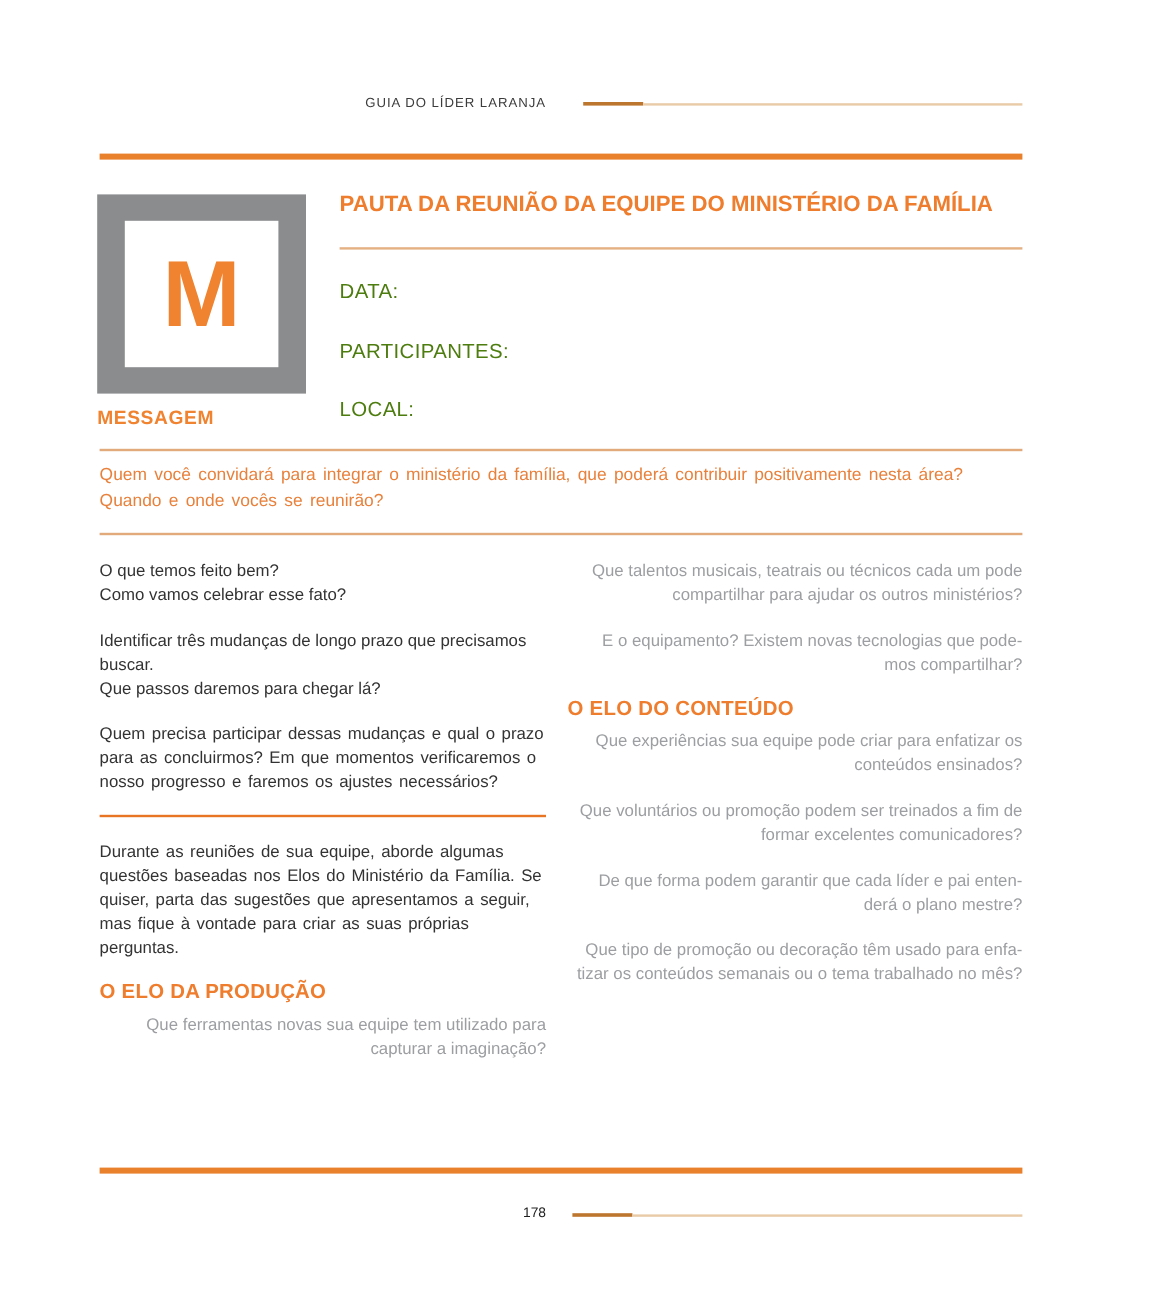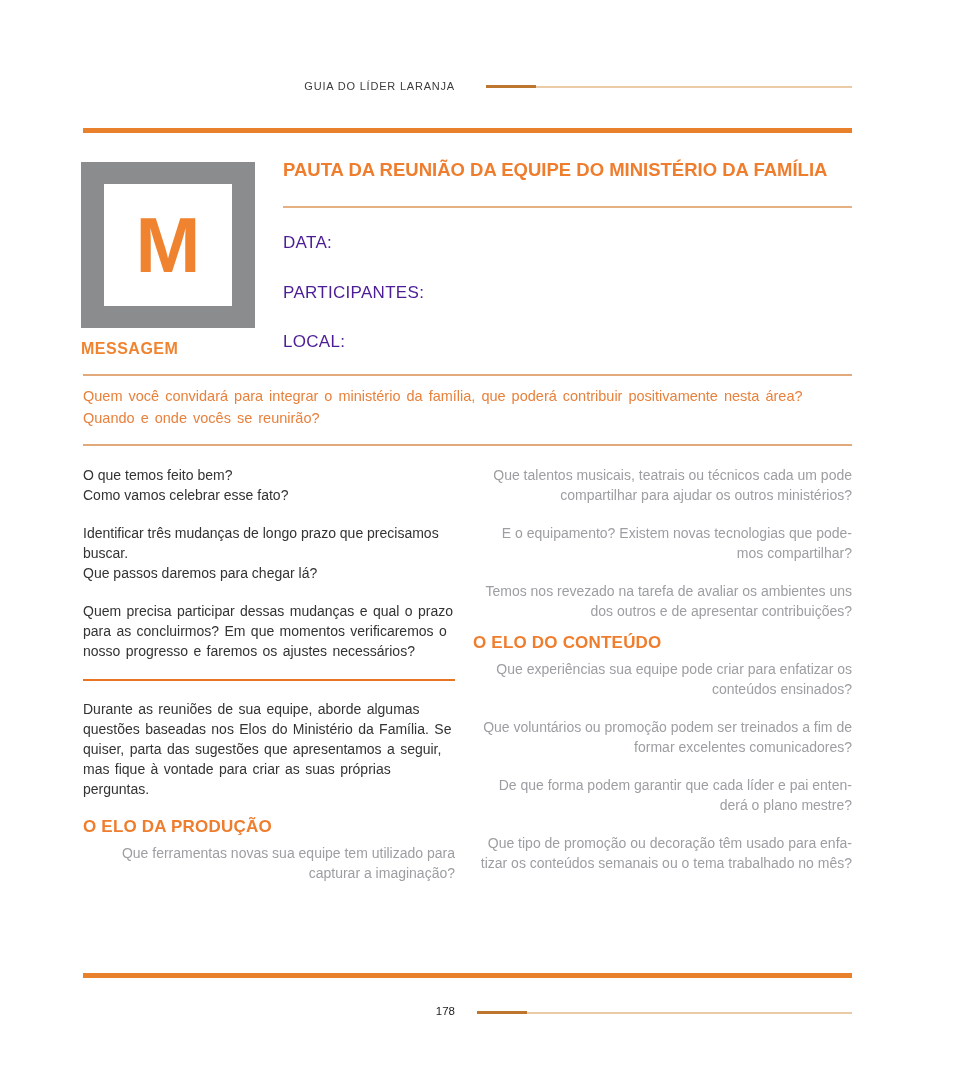--- a/index.html
+++ b/index.html
@@ -44,21 +44,21 @@
   }
   
   .title {
     position: absolute; left: 283px; top: 159px; width: 580px;
     font-size: 18.5px; font-weight: bold; color: #ef7d2e;
     white-space: nowrap;
   }
   .title-rule { position: absolute; left: 283px; top: 206px; width: 569px; height: 2px; background: #e4b183; }
   .field {
     position: absolute; left: 283px;
-    font-size: 17px; color: #4c1d95; letter-spacing: 0.3px;
+    font-size: 17px; color: #4d7c0f; letter-spacing: 0.3px;
   }
   .field-data         { top: 233px; }
   .field-participants { top: 283px; }
   .field-local        { top: 332px; }
   
   .thin-rule { position: absolute; left: 83px; width: 769px; height: 2px; background: #e2a97b; }
   .rule-a { top: 374px; }
   .rule-b { top: 444px; }
   
   .intro {
@@ -139,22 +139,20 @@
     <h2 class="section-heading">O ELO DA PRODUÇÃO</h2>
     <p class="gray">Que ferramentas novas sua equipe tem utilizado para
 capturar a imaginação?</p>
   </div>
 
   <div class="col col-right">
     <p class="gray">Que talentos musicais, teatrais ou técnicos cada um pode
 compartilhar para ajudar os outros ministérios?</p>
     <p class="gray">E o equipamento? Existem novas tecnologias que pode-
 mos compartilhar?</p>
-    <p class="gray pre-heading">Temos nos revezado na tarefa de avaliar os ambientes uns
-dos outros e de apresentar contribuições?</p>
     <h2 class="section-heading">O ELO DO CONTEÚDO</h2>
     <p class="gray">Que experiências sua equipe pode criar para enfatizar os
 conteúdos ensinados?</p>
     <p class="gray">Que voluntários ou promoção podem ser treinados a fim de
 formar excelentes comunicadores?</p>
     <p class="gray">De que forma podem garantir que cada líder e pai enten-
 derá o plano mestre?</p>
     <p class="gray">Que tipo de promoção ou decoração têm usado para enfa-
 tizar os conteúdos semanais ou o tema trabalhado no mês?</p>
   </div>

